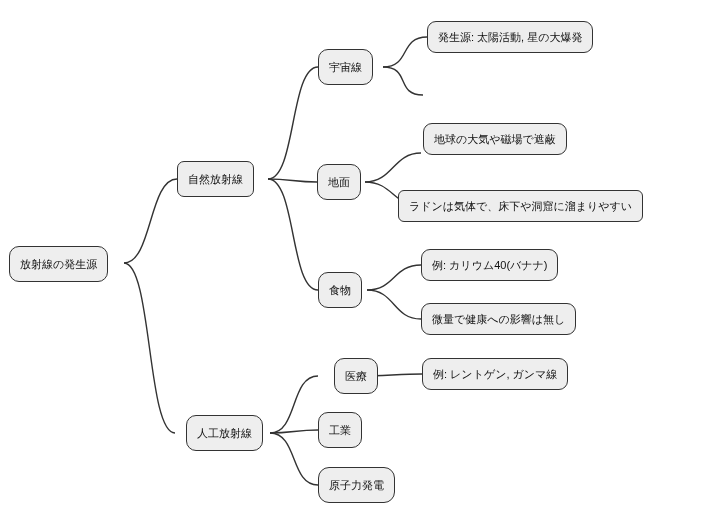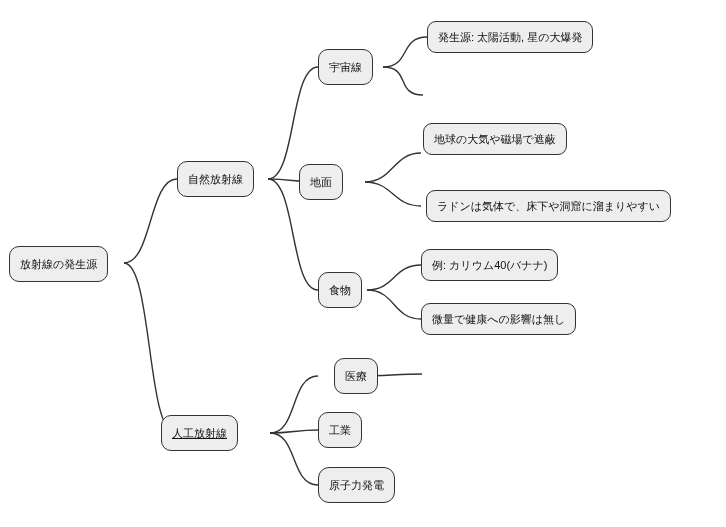--- a/index.html
+++ b/index.html
@@ -64,30 +64,31 @@
     <path d="M383,67 C411,67 395,95 423,95"></path>
     <path d="M365,182 C393,182 393,153 421,153"></path>
     <path d="M365,182 C393,182 393,206 421,206"></path>
     <path d="M367,290 C395,290 393,265 421,265"></path>
     <path d="M367,290 C395,290 393,319 421,319"></path>
     <path d="M362,376 C382,376 402,374 422,374"></path>
   </svg>
 
   <div class="node" style="left:9px;  top:246px;text-align:right;">放射線の発生源</div>
 
-  <div class="node" style="left:177px; top:161px;">自然放射線</div>
-  <div class="node" style="left:161px; top:415px;text-decoration:underline;">人工放射線</div>
+  <div class="node" style="left:177px; top:161px;border-radius:7px;">自然放射線</div>
+  <div class="node" style="left:186px; top:415px;">人工放射線</div>
 
   <div class="node" style="left:318px; top:49px;">宇宙線</div>
-  <div class="node" style="left:299px; top:164px;">地面</div>
+  <div class="node" style="left:317px; top:164px;">地面</div>
   <div class="node" style="left:318px; top:272px;">食物</div>
 
   <div class="node" style="left:334px; top:358px;">医療</div>
   <div class="node" style="left:318px; top:412px;">工業</div>
   <div class="node" style="left:318px; top:467px;border-radius:11px;">原子力発電</div>
 
   <div class="node leaf" style="left:427px; top:21px;">発生源: 太陽活動, 星の大爆発</div>
   <div class="node leaf" style="left:423px; top:79px;margin-top:44px;">地球の大気や磁場で遮蔽</div>
-  <div class="node leaf" style="left:426px; top:190px;">ラドンは気体で、床下や洞窟に溜まりやすい</div>
+  <div class="node leaf" style="left:398px; top:190px;border-radius:6px;">ラドンは気体で、床下や洞窟に溜まりやすい</div>
   <div class="node leaf" style="left:421px; top:249px;">例: カリウム40(バナナ)</div>
   <div class="node leaf" style="left:421px; top:303px;">微量で健康への影響は無し</div>
+  <div class="node leaf" style="left:422px; top:358px;">例: レントゲン, ガンマ線</div>
 
 </div>
 
 </body></html>

